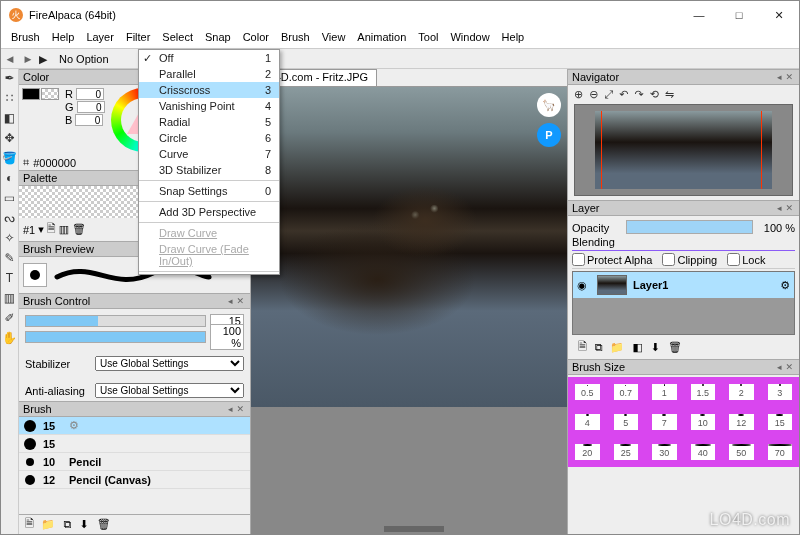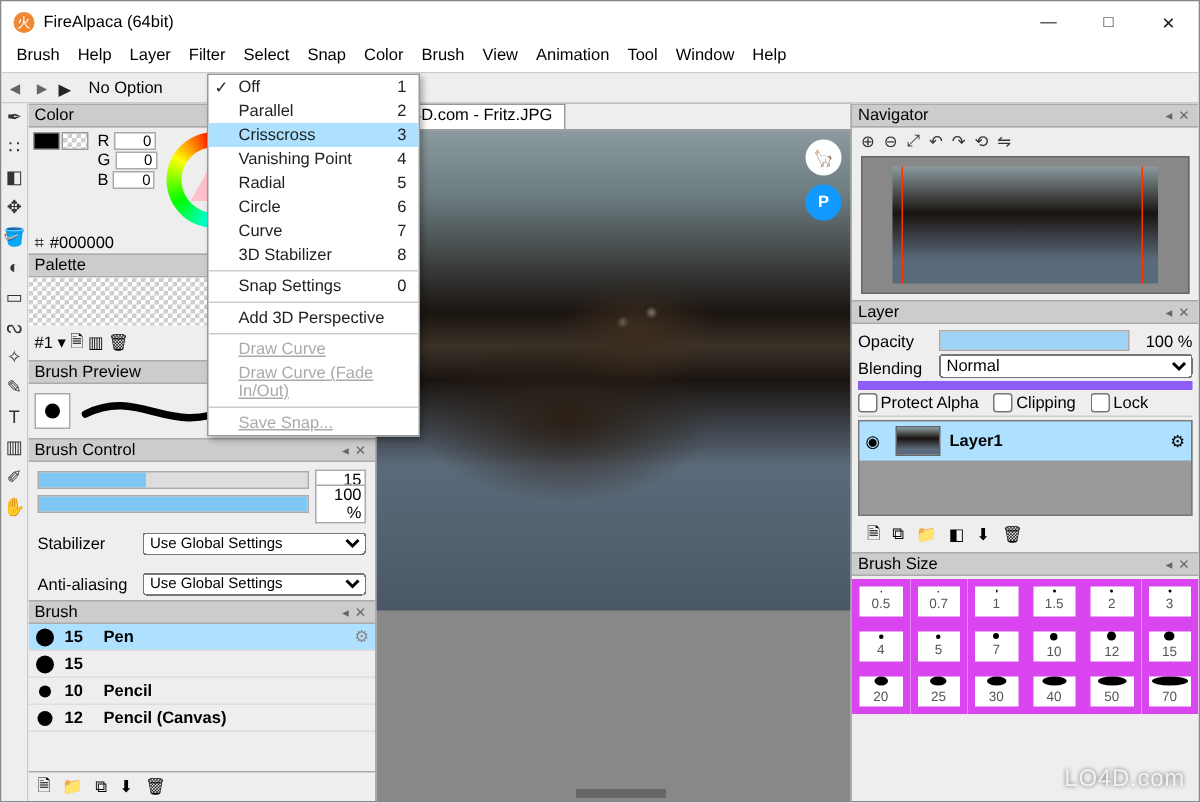--- a/index.html
+++ b/index.html
@@ -92,31 +92,31 @@
 .navprev { height:92px; margin:0 6px 4px; background:#888; position:relative; border:1px solid #666;}
 .navprev .thumb { position:absolute; inset:6px 20px; background:linear-gradient(#8a9a9e,#1a1410 40%,#5b6a7a 80%);}
 .navprev .line { position:absolute; top:6px; bottom:6px; width:1px; background:#f30;} 
 .navprev .l1{left:26px;} .navprev .l2{right:30px;}
 
 .layerpanel { padding:2px 4px; }
 .layerpanel .prow { display:flex; align-items:flex-end; gap:4px; margin:2px 0;}
 .layerpanel .prow .lbl { width:50px;}
 .opbar { flex:1; height:14px; background:linear-gradient(to right,#9fd4f7 100%,#ddd 100%); border:1px solid #aaa;}
 .layerpanel select{ flex:1; font-size:11px;}
-.chkrow { display:flex; gap:4px; align-items:flex-end; font-size:11px; padding:2px 0; border-top:6px solid #8b5cf6; border-bottom:1px solid #ccc;}
+.chkrow { display:flex; gap:4px; align-items:flex-end; font-size:11px; padding:2px 0; border-top:1px solid #8b5cf6; border-bottom:1px solid #ccc;}
 .chkrow label{ display:flex; align-items:center; gap:2px; margin-right:6px;}
 .layerlist { height:64px; background:#999; border:1px solid #777; margin:2px 0;}
 .lrow { height:26px; background:#aee1ff; display:flex; align-items:center; padding:0 4px; gap:6px;}
 .lrow .eye{ width:14px;} .lrow .thumb{ width:30px; height:20px; background:linear-gradient(#8a9a9e,#1a1410 40%,#5b6a7a 80%); border:1px solid #666;}
 .lrow .nm{ flex:1; font-weight:bold;}
 .layfoot { height:20px; display:flex; gap:8px; align-items:center; padding:0 6px;}
 
 .bsize { padding:2px 0 0 0;}
 .bgrid { display:grid; grid-template-columns:repeat(6,1fr); }
-.bcell { height:30px; display:flex; flex-direction:column; align-items:center; justify-content:center; gap:2px; padding-bottom:2px; border:5px solid #d946ef; background:#fff;}
+.bcell { height:30px; display:flex; flex-direction:column; align-items:center; justify-content:center; gap:2px; padding-bottom:2px; border:7px solid #d946ef; background:#fff;}
 .bcell .d { border-radius:50%; background:#000;}
 .bcell .t { font-size:9px; color:#555;}
 
 .dropdown { position:absolute; left:138px; top:49px; width:142px; background:#fff; border:1px solid #999; box-shadow:2px 2px 4px rgba(0,0,0,.3); z-index:50;}
 .dd-item { display:flex; padding:2px 4px 2px 20px; position:relative; color:#222;}
 .dd-item .k { position:absolute; right:8px;}
 .dd-item.hov { background:#aee1ff;}
 .dd-item.disabled { color:#aaa;text-decoration:underline;}
 .dd-item .chk { position:absolute; left:4px;}
 .dd-sep { height:1px; background:#ccc; margin:2px 0;}
@@ -277,21 +277,20 @@
           <span class="flex"></span>
           <span class="x">◂</span>
           <span class="x">✕</span>
         </div>
       <div class="brushlist" id="brushlist">
           <div class="brow sel">
             <span class="dot">
               <span class="dotc" style="width:12px;height:12px"></span>
             </span>
             <span class="sz">15</span>
-            <span class="nm">Pen</span>
             <span class="gear">⚙</span>
           </div>
           <div class="brow">
             <span class="dot">
               <span class="dotc" style="width:12px;height:12px"></span>
             </span>
             <span class="sz">15</span>
           </div>
           <div class="brow">
             <span class="dot">
@@ -359,21 +358,20 @@
           <span class="x">✕</span>
         </div>
       <div class="layerpanel">
         <div class="prow">
             <span class="lbl">Opacity</span>
             <div class="opbar"></div>
             <span style="width:38px;text-align:right;">100 %</span>
           </div>
         <div class="prow">
             <span class="lbl">Blending</span>
-            <select><option>Normal</option></select>
           </div>
         <div class="chkrow">
           <label>
               <input type="checkbox" style="">
               <span>Protect Alpha</span>
             </label>
           <label>
               <input type="checkbox" style="">
               <span>Clipping</span>
             </label>
@@ -530,18 +528,15 @@
       <span>Add 3D Perspective</span>
     </div>
     <div class="dd-sep"></div>
     <div class="dd-item disabled">
       <span>Draw Curve</span>
     </div>
     <div class="dd-item disabled">
       <span>Draw Curve (Fade In/Out)</span>
     </div>
     <div class="dd-sep"></div>
-    <div class="dd-item disabled">
-      <span>Save Snap...</span>
-    </div>
   </div>
 
 <div class="watermark">LO4D.com</div>
 
 </body></html>

